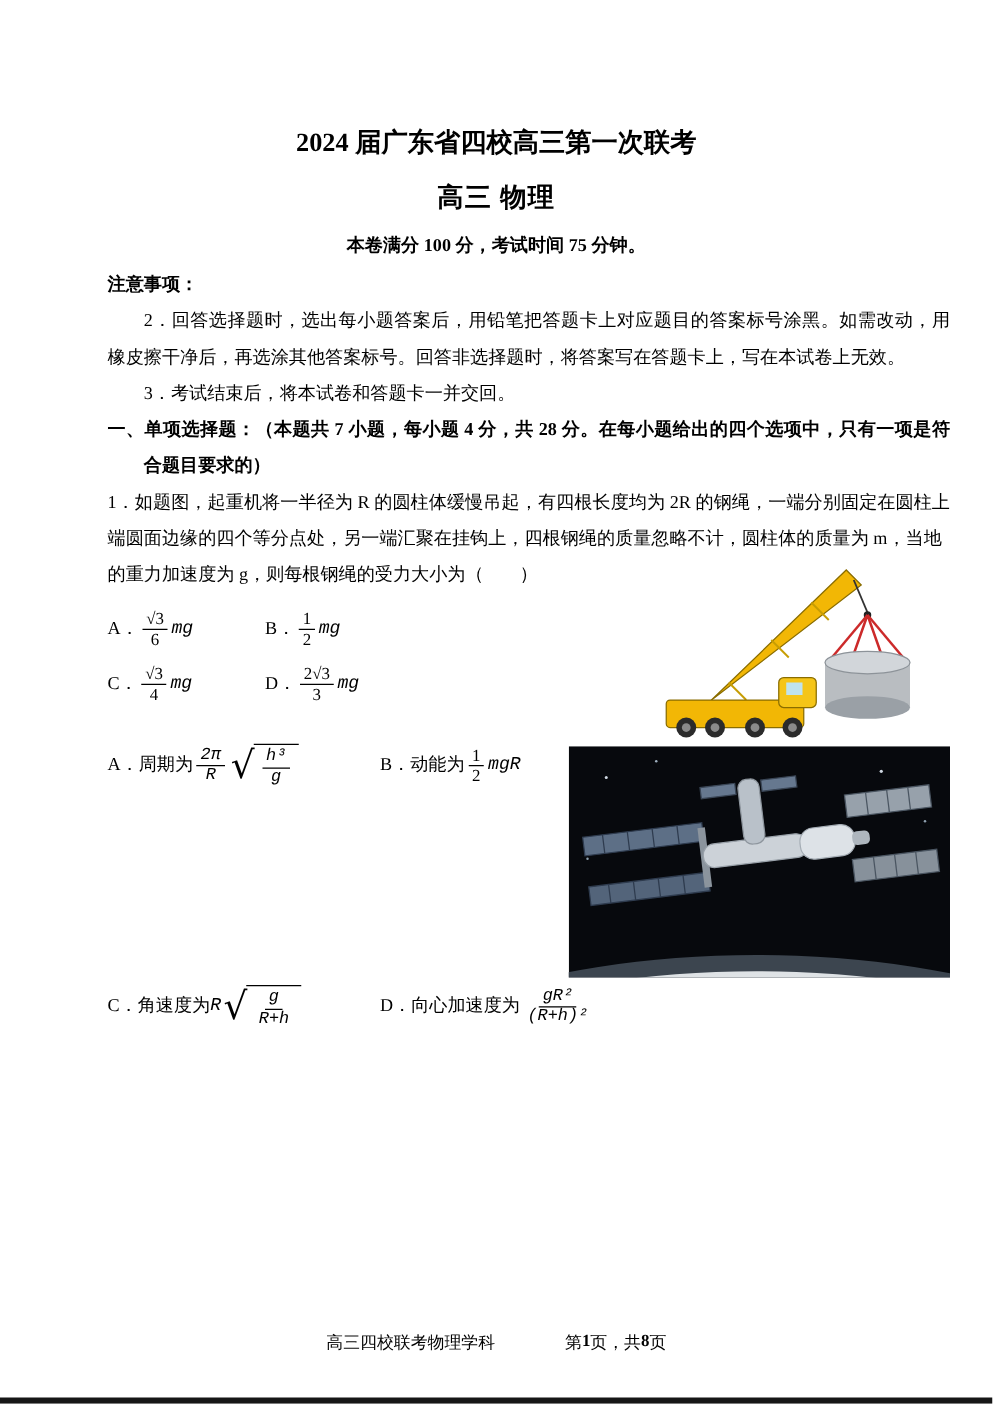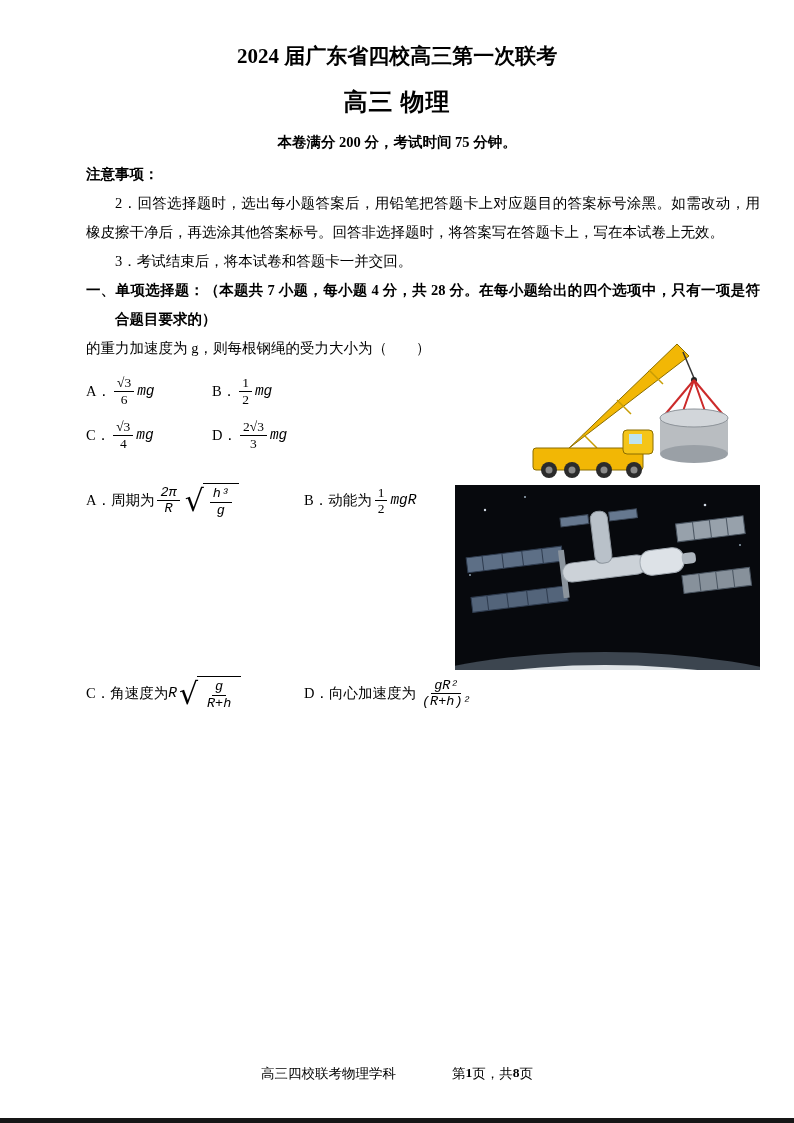--- a/index.html
+++ b/index.html
@@ -2,23 +2,23 @@
 <html><head>
 <meta charset="utf-8">
 <style>
   html, body { margin: 0; padding: 0; }
   body {
     width: 794px; height: 1123px; background: #ffffff; color: #000;
     font-family: "Liberation Serif", "DejaVu Serif", serif;
   }
   .page { position: relative; width: 794px; height: 1123px; overflow: hidden; background: #fff; }
 
-  .header { padding-top: 42px; text-align: center; }
+  .header { padding-top: 100px; text-align: center; }
   .title   { font-size: 21px; font-weight: bold; margin: 0 0 16px; }
-  .subject { font-size: 24px; font-weight: bold; margin: 0 0 15px; letter-spacing: 1px; }
+  .subject { font-size: 21px; font-weight: bold; margin: 0 0 15px; letter-spacing: 1px; }
   .exam-info { font-size: 14.5px; font-weight: bold; margin: 0 0 8px; }
 
   .content { padding: 0 34px 0 86px; font-size: 14.5px; line-height: 29px; text-align: justify; }
   p { margin: 0; }
   .bold { font-weight: bold; }
   .indent { text-indent: 2em; }
   .hang { padding-left: 2em; text-indent: -2em; }
 
   .q-block { clear: both; }
   .q2 { margin-top: 32px; }
@@ -49,32 +49,33 @@
   .page-edge { position: absolute; left: 0; right: 0; bottom: 0; height: 5px; background: #161616; }
 </style>
 </head>
 <body>
 
 <div class="page">
 
   <div class="header">
     <div class="title">2024 届广东省四校高三第一次联考</div>
     <div class="subject">高三 物理</div>
-    <div class="exam-info">本卷满分 200 分，考试时间 75 分钟。</div>
+    <div class="exam-info">本卷满分 100 分，考试时间 75 分钟。</div>
   </div>
 
   <div class="content">
 
     <div class="bold">注意事项：</div>
     <p class="indent">2．回答选择题时，选出每小题答案后，用铅笔把答题卡上对应题目的答案标号涂黑。如需改动，用橡皮擦干净后，再选涂其他答案标号。回答非选择题时，将答案写在答题卡上，写在本试卷上无效。</p>
     <p class="indent">3．考试结束后，将本试卷和答题卡一并交回。</p>
 
     <p class="bold hang">一、单项选择题：（本题共 7 小题，每小题 4 分，共 28 分。在每小题给出的四个选项中，只有一项是符合题目要求的）</p>
 
     <div class="q-block">
+      <p>1．如题图，起重机将一半径为 R 的圆柱体缓慢吊起，有四根长度均为 2R 的钢绳，一端分别固定在圆柱上端圆面边缘的四个等分点处，另一端汇聚在挂钩上，四根钢绳的质量忽略不计，圆柱体的质量为 m，当地</p>
 
       <div>
         <svg class="fig-crane" width="235" height="150" viewBox="0 0 235 150" aria-hidden="true">
 
           <polygon points="26,132 40,122 152,14 164,26" fill="#f2b705" stroke="#8a6d00" stroke-width="1"></polygon>
           <line x1="58" y1="104" x2="72" y2="118" stroke="#c79d04" stroke-width="1.5"></line>
           <line x1="92" y1="70" x2="106" y2="84" stroke="#c79d04" stroke-width="1.5"></line>
           <line x1="124" y1="40" x2="138" y2="54" stroke="#c79d04" stroke-width="1.5"></line>
 
           <line x1="158" y1="22" x2="169" y2="48" stroke="#333" stroke-width="1.5"></line>

